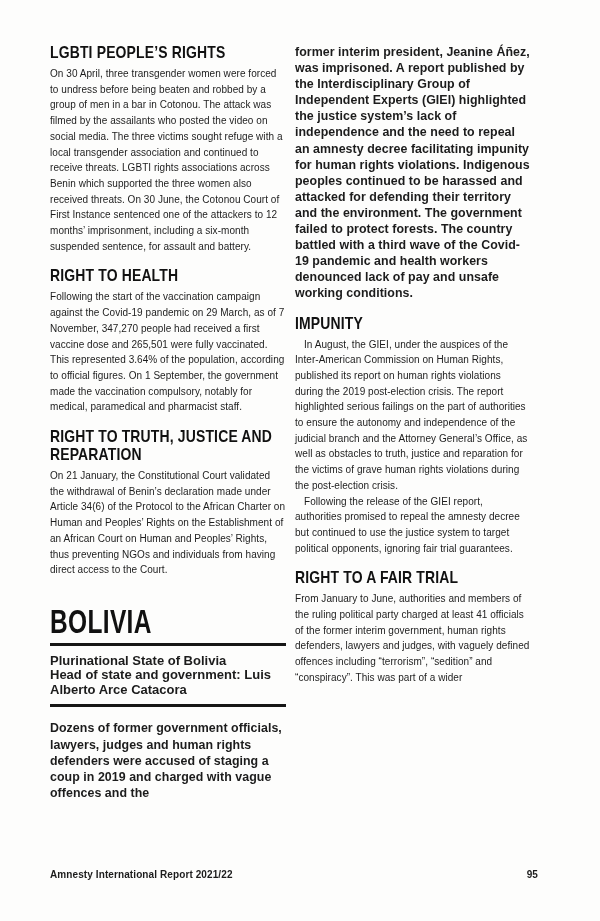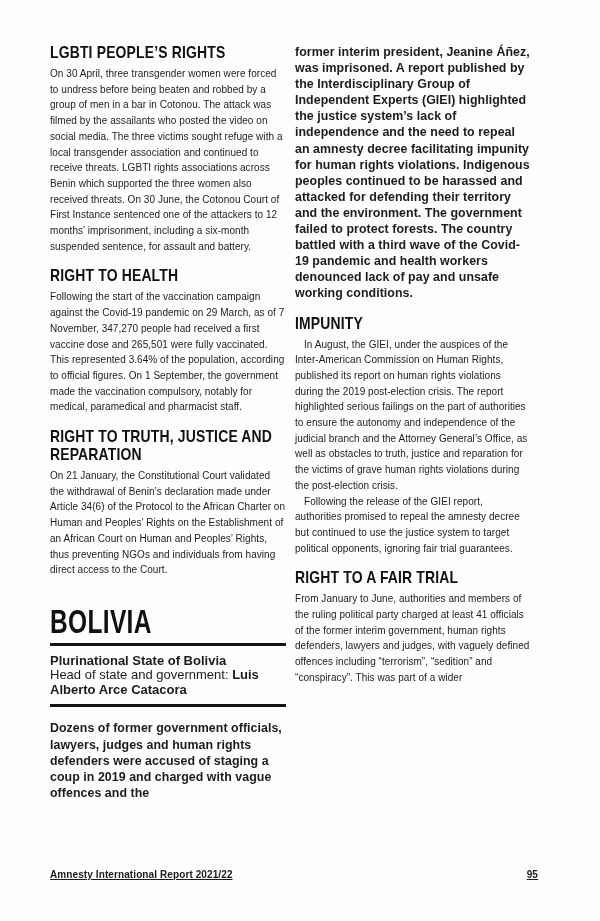--- a/index.html
+++ b/index.html
@@ -61,21 +61,21 @@
     height: 3px;
     background: #161616;
     margin-top: 5px;
   }
   .country-meta { margin-top: 8px; margin-bottom: 7px; }
   .country-meta p {
     font-size: 13px;
     line-height: 14.5px;
   }
   .official { font-weight: 700; }
-  .head-label { font-weight: 400; }
+  .head-label { font-weight: 700; }
   .head-name { font-weight: 700; }
 
   
   p.lede {
     font-size: 12.4px;
     line-height: 16.1px;
     font-weight: 700;
     letter-spacing: 0.05px;
   }
   .left-lede { margin-top: 13px; }
@@ -86,21 +86,20 @@
     left: 50px;
     right: 62px;
     top: 869px;
     display: flex;
     justify-content: space-between;
     align-items: flex-end;
     font-size: 10px;
     font-weight: 700;
     color: #1c1c1c;
     letter-spacing: 0.1px;
-    text-decoration: underline;
   }
 </style>
 </head>
 <body>
 
 <div class="page">
   <div class="columns">
 
     <div class="col">
 

